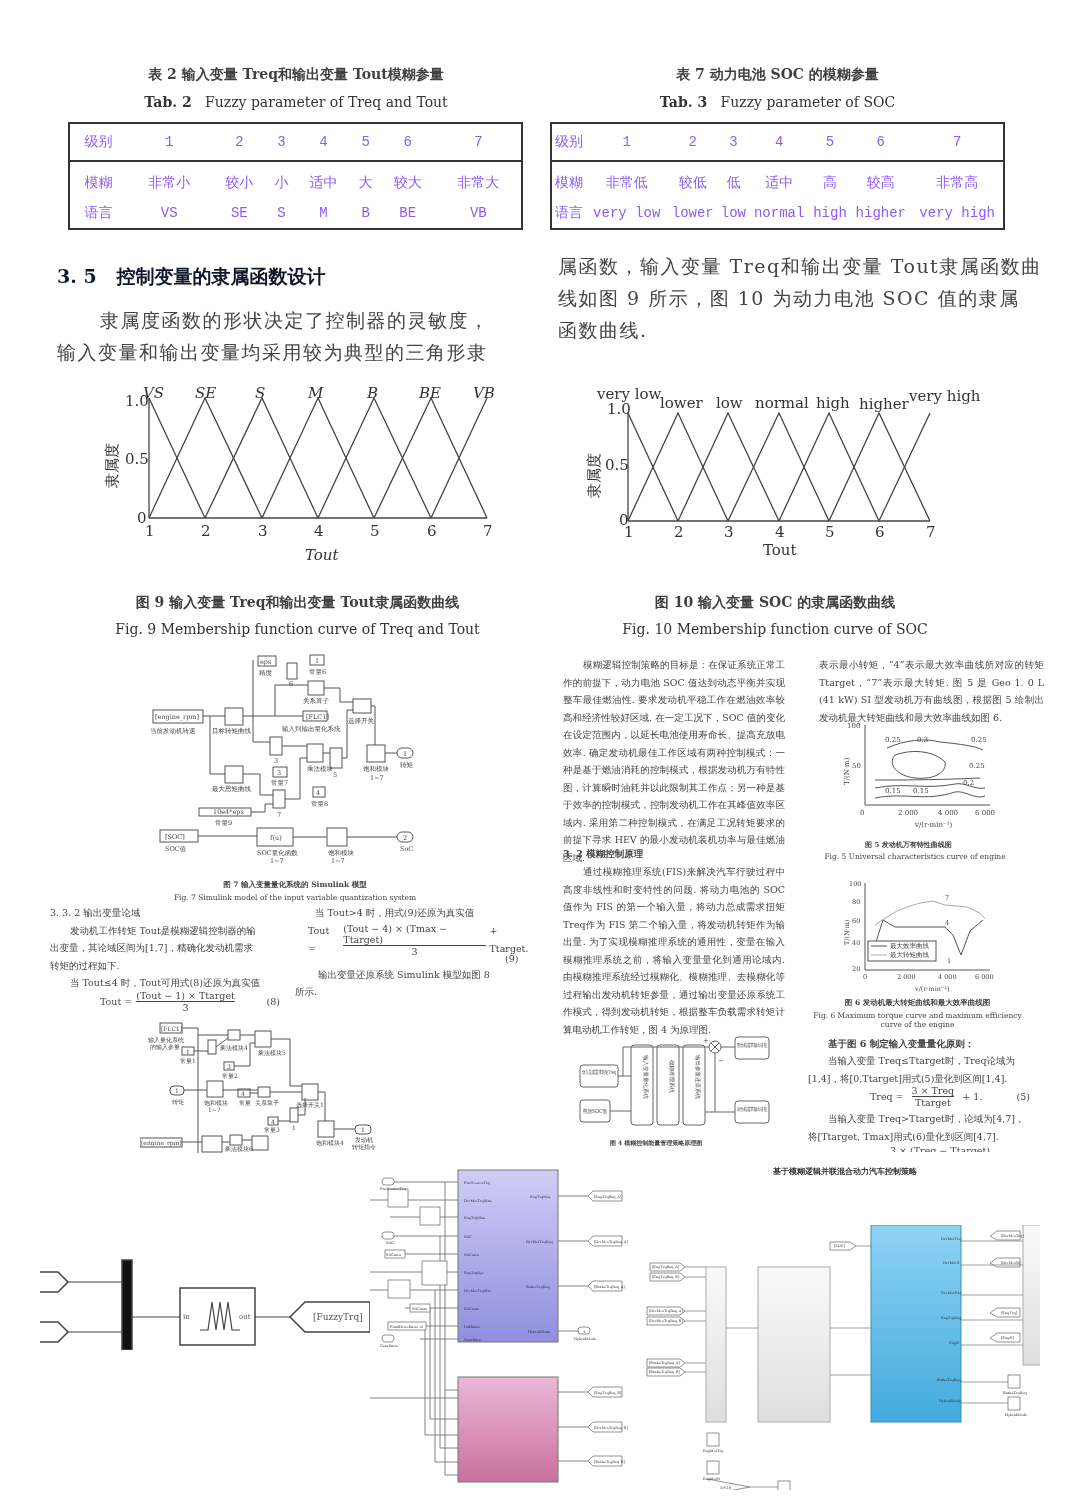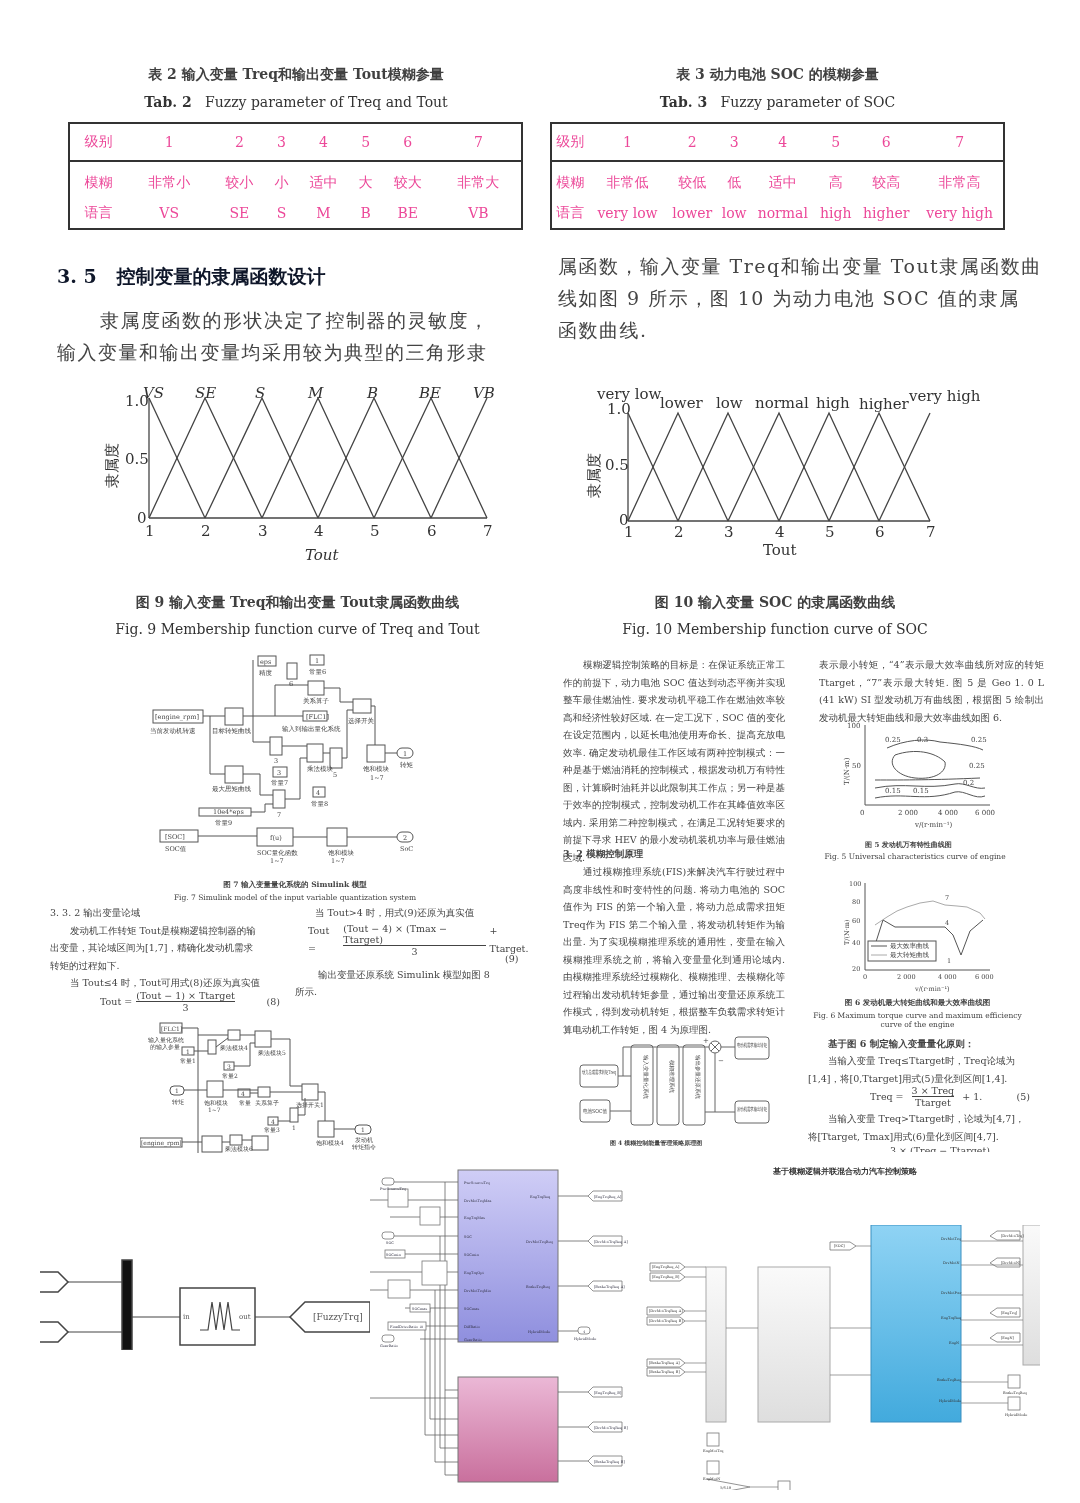--- a/index.html
+++ b/index.html
@@ -1,21 +1,21 @@
 <!DOCTYPE html>
 <html><head>
 <meta charset="utf-8">
 <style>
   html,body{margin:0;padding:0;background:#fff;}
   body{width:1080px;height:1503px;position:relative;overflow:hidden;font-family:"DejaVu Serif","Liberation Serif",serif;color:#333;}
   .abs{position:absolute;}
   .cap-cn{font-weight:bold;font-size:14px;text-align:center;color:#404040;}
   .cap-en{font-size:14px;text-align:center;color:#333;}
   .cap-en b{font-weight:bold;}
-  table.ft{border-collapse:collapse;border:2px solid #333;font-size:14px;color:#ec4899;}
+  table.ft{border-collapse:collapse;border:2px solid #333;font-size:14px;color:#8b5cf6;font-family:Liberation Mono, monospace;}
   table.ft td{text-align:center;padding:0;}
   table.ft tr.hdr td{border-bottom:2px solid #333;height:36px;}
   table.ft tr.r2 td{height:30px;padding-top:6px;}
   table.ft tr.r3 td{height:30px;}
   .h35{font-size:19px;font-weight:bold;color:#0f172a;}
   .para{font-size:19px;line-height:32px;color:#444;letter-spacing:1.5px;}
   .small{font-size:9.5px;line-height:17.5px;color:#444;}
   .fig-small-cn{font-size:7.5px;text-align:center;font-weight:bold;color:#444;}
   .fig-small-en{font-size:7.5px;text-align:center;color:#444;}
   svg text{font-family:"DejaVu Serif","Liberation Serif",serif;}
@@ -55,21 +55,21 @@
     <td>SE</td>
     <td>S</td>
     <td>M</td>
     <td>B</td>
     <td>BE</td>
     <td>VB</td>
   </tr>
 </tbody>
   </table>
 
-<div class="abs cap-cn" style="left:550px;top:66px;width:455px;">表 3  动力电池 SOC 的模糊参量</div>
+<div class="abs cap-cn" style="left:550px;top:66px;width:455px;">表 7  动力电池 SOC 的模糊参量</div>
 <div class="abs cap-en" style="left:550px;top:94px;width:455px;">
   <b>Tab. 3</b>&nbsp;&nbsp;&nbsp;<span>Fuzzy parameter of SOC</span>
 </div>
 <table class="abs ft" style="left:550px;top:122px;width:455px;">
   <tbody>
       <tr class="hdr">
     <td>级别</td>
     <td>1</td>
     <td>2</td>
     <td>3</td>

